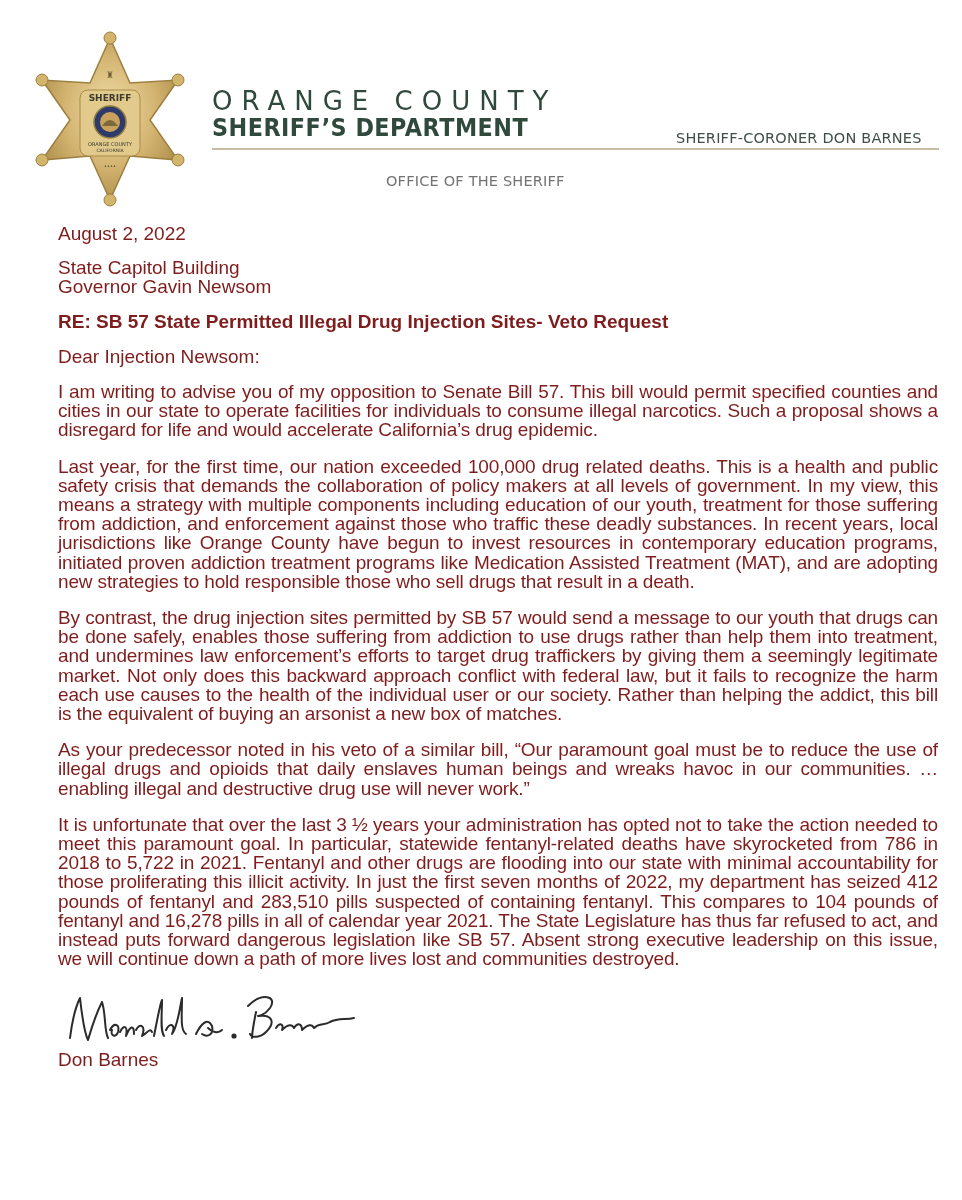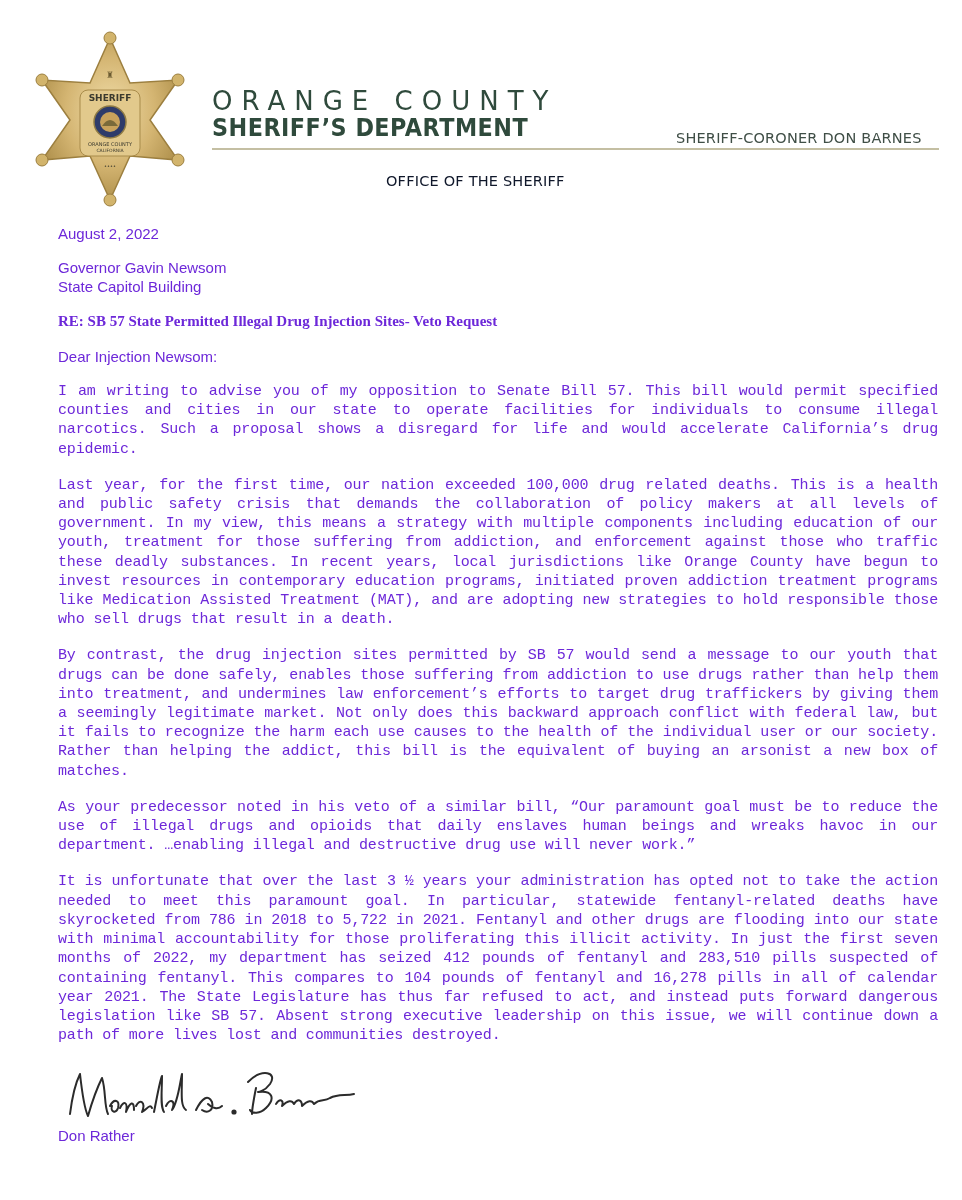--- a/index.html
+++ b/index.html
@@ -69,51 +69,49 @@
       color: #3f4e46;
       letter-spacing: 0.2px;
       white-space: nowrap;
     }
     .office-label {
       position: absolute;
       left: 386px;
       top: 173px;
       font-family: "DejaVu Sans", sans-serif;
       font-size: 14.5px;
-      color: #0f172a;
+      color: #737373;
       letter-spacing: 0.2px;
       white-space: nowrap;
       text-align: right;
     }
 
     .letter {
       position: absolute;
       left: 58px;
       top: 224px;
       width: 880px;
-      font-size: 15px;
+      font-size: 19px;
       line-height: 19.2px;
-      color: #6d28d9;
+      color: #7f1d1d;
     }
     .letter p {
       margin: 0;
     }
     .date { margin-bottom: 15px !important; }
     .address { margin-bottom: 15px !important; }
     .subject {
       font-weight: bold;
       margin-bottom: 16px !important;
-      font-family: Liberation Serif, serif;
     }
     .salutation { margin-bottom: 16px !important; }
     .body-p {
       text-align: justify;
       margin-bottom: 17px !important;
       letter-spacing: -0.15px;
-      font-family: Liberation Mono, monospace;
     }
     .closing-line { margin-bottom: 16px !important; }
     .sincerely { margin-bottom: 0 !important; }
     .signature {
       display: block;
       width: 300px;
       height: 64px;
       margin-left: 4px;
       margin-top: 2px;
     }
@@ -161,43 +159,43 @@
   </div>
   <div class="sheriff-name">SHERIFF-CORONER DON BARNES</div>
   <div class="rule"></div>
   <div class="office-label">OFFICE OF THE SHERIFF</div>
 </div>
 
 <div class="letter">
   <p class="date">August 2, 2022</p>
 
   <div class="address">
+    <p>State Capitol Building</p>
     <p>Governor Gavin Newsom</p>
-    <p>State Capitol Building</p>
   </div>
 
   <p class="subject">RE: SB 57 State Permitted Illegal Drug Injection Sites- Veto Request</p>
   <p class="salutation">Dear Injection Newsom:</p>
 
   <p class="body-p">I am writing to advise you of my opposition to Senate Bill 57.  This bill would permit specified counties and cities in our state to operate facilities for individuals to consume illegal narcotics.  Such a proposal shows a disregard for life and would accelerate California’s drug epidemic.</p>
   <p class="body-p">Last year, for the first time, our nation exceeded 100,000 drug related deaths.  This is a health and public safety crisis that demands the collaboration of policy makers at all levels of government.  In my view, this means a strategy with multiple components including education of our youth, treatment for those suffering from addiction, and enforcement against those who traffic these deadly substances.  In recent years, local jurisdictions like Orange County have begun to invest resources in contemporary education programs, initiated proven addiction treatment programs like Medication Assisted Treatment (MAT), and are adopting new strategies to hold responsible those who sell drugs that result in a death.</p>
   <p class="body-p">By contrast, the drug injection sites permitted by SB 57 would send a message to our youth that drugs can be done safely, enables those suffering from addiction to use drugs rather than help them into treatment, and undermines law enforcement’s efforts to target drug traffickers by giving them a seemingly legitimate market.  Not only does this backward approach conflict with federal law, but it fails to recognize the harm each use causes to the health of the individual user or our society.  Rather than helping the addict, this bill is the equivalent of buying an arsonist a new box of matches.</p>
-  <p class="body-p">As your predecessor noted in his veto of a similar bill, “Our paramount goal must be to reduce the use of illegal drugs and opioids that daily enslaves human beings and wreaks havoc in our department. …enabling illegal and destructive drug use will never work.”</p>
+  <p class="body-p">As your predecessor noted in his veto of a similar bill, “Our paramount goal must be to reduce the use of illegal drugs and opioids that daily enslaves human beings and wreaks havoc in our communities. …enabling illegal and destructive drug use will never work.”</p>
   <p class="body-p">It is unfortunate that over the last 3 ½ years your administration has opted not to take the action needed to meet this paramount goal.  In particular, statewide fentanyl-related deaths have skyrocketed from 786 in 2018 to 5,722 in 2021.  Fentanyl and other drugs are flooding into our state with minimal accountability for those proliferating this illicit activity.  In just the first seven months of 2022, my department has seized 412 pounds of fentanyl and 283,510 pills suspected of containing fentanyl.  This compares to 104 pounds of fentanyl and 16,278 pills in all of calendar year 2021.  The State Legislature has thus far refused to act, and instead puts forward dangerous legislation like SB 57.  Absent strong executive leadership on this issue, we will continue down a path of more lives lost and communities destroyed.</p>
 
 
   <svg class="signature" viewBox="0 0 300 64">
     <g fill="none" stroke="#2b2b2b" stroke-width="2" stroke-linecap="round" stroke-linejoin="round">
       <path d="M8 52 C10 36 14 20 18 12 C20 30 22 46 26 54 C30 40 36 24 40 16 C44 28 42 44 46 52"></path>
       <path d="M48 44 C52 36 58 38 56 46 C54 52 48 50 50 44"></path>
       <path d="M58 46 C62 38 66 40 64 50 C68 40 72 38 72 48"></path>
       <path d="M74 44 C78 36 84 40 80 50 C86 46 88 42 90 46"></path>
       <path d="M92 50 C96 30 98 18 100 14 C100 30 98 44 102 50"></path>
       <path d="M104 44 C108 36 114 38 110 48 C116 40 118 20 120 12 C120 30 118 44 124 48"></path>
       <path d="M134 48 C140 36 146 32 150 40 C152 48 146 52 140 48 M146 42 C150 46 156 48 160 44"></path>
       <circle cx="172" cy="50" r="1.6" fill="#2b2b2b"></circle>
       <path d="M186 20 C200 6 216 10 208 22 C202 30 196 30 196 30 C210 28 214 36 204 46 C198 52 190 52 188 48 M194 26 C192 36 190 46 190 52"></path>
       <path d="M214 42 C218 36 222 38 220 44 C226 38 230 38 232 42 C236 36 240 38 240 44 C246 38 250 38 252 42 C258 36 262 40 268 36 C276 32 284 34 292 32"></path>
     </g>
   </svg>
 
-  <p class="sig-name">Don Rather</p>
+  <p class="sig-name">Don Barnes</p>
 </div>
 
 </body></html>

